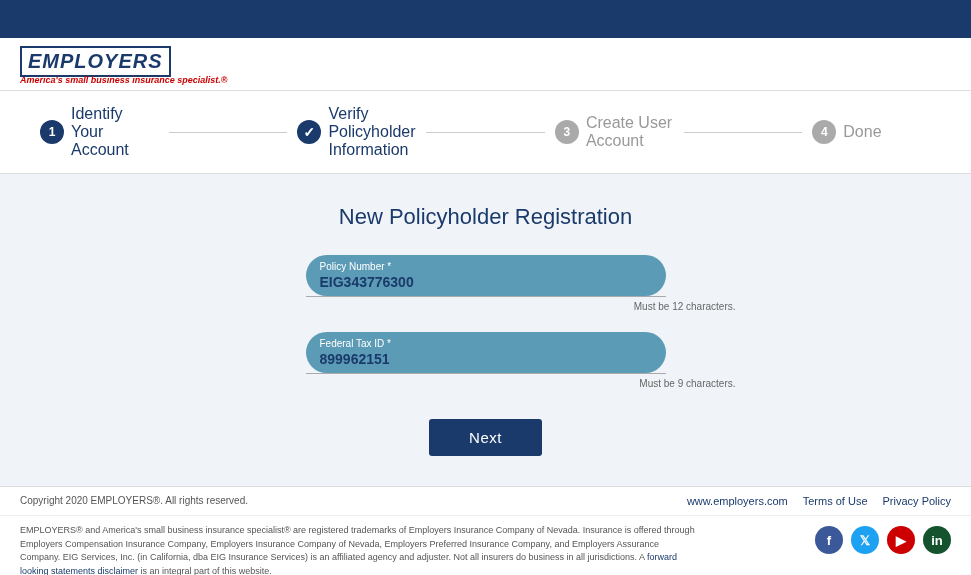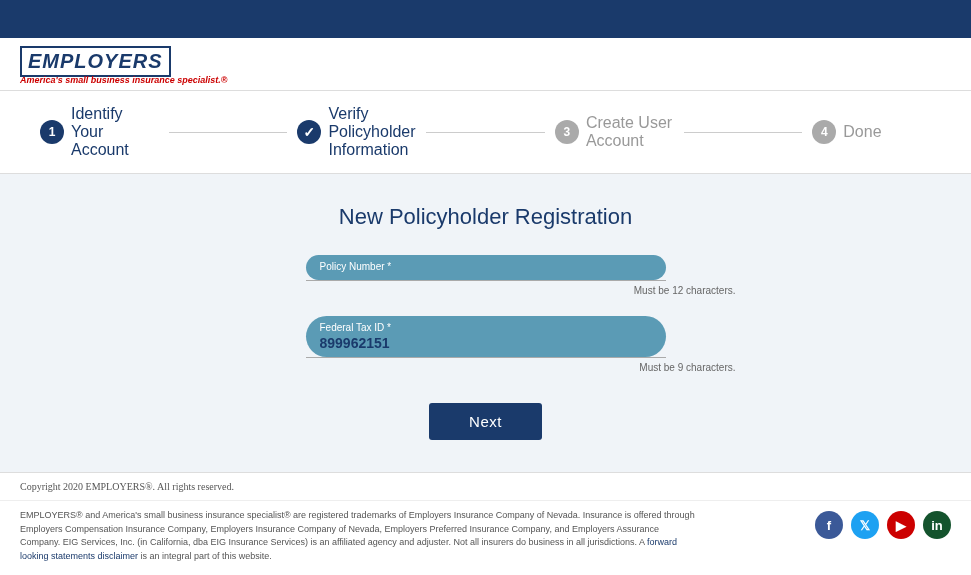--- a/index.html
+++ b/index.html
@@ -157,21 +157,20 @@
     }
 
     
     .footer-top {
       background: #fff;
       padding: 8px 20px;
       border-top: 1px solid #ddd;
       display: flex;
       justify-content: space-between;
       align-items: flex-start;
-      font-family: Liberation Serif, serif;
     }
     .footer-copyright {
       font-size: 10px;
       color: #555;
     }
     .footer-links {
       display: flex;
       gap: 15px;
     }
     .footer-link {
@@ -265,40 +264,46 @@
   </div>
 </div>
 
 <div class="main-content">
   <div class="form-container">
     <h2 class="page-title">New Policyholder Registration</h2>
 
     <div class="field-group">
       <div class="field-wrapper">
         <label class="field-label">Policy Number *</label>
+        <input class="field-input" type="text" value="EIG343776300" style="">
       </div>
       <span class="field-underline"></span>
       <span class="field-hint">Must be 12 characters.</span>
     </div>
 
     <div class="field-group">
       <div class="field-wrapper">
         <label class="field-label">Federal Tax ID *</label>
         <input class="field-input" type="text" value="899962151" style="">
       </div>
       <span class="field-underline"></span>
       <span class="field-hint">Must be 9 characters.</span>
     </div>
 
     <button class="next-btn">Next</button>
   </div>
 </div>
 
 <div class="footer-top">
   <span class="footer-copyright">Copyright 2020 EMPLOYERS®. All rights reserved.</span>
+  <div class="footer-links">
+    <a class="footer-link">www.employers.com</a>
+    <a class="footer-link">Terms of Use</a>
+    <a class="footer-link">Privacy Policy</a>
+  </div>
 </div>
 
 <div class="footer-bottom">
   <p class="footer-disclaimer">
     <span>EMPLOYERS® and America's small business insurance specialist® are registered trademarks of Employers Insurance Company of Nevada. Insurance is offered through Employers Compensation Insurance Company, Employers Insurance Company of Nevada, Employers Preferred Insurance Company, and Employers Assurance Company. EIG Services, Inc. (in California, dba EIG Insurance Services) is an affiliated agency and adjuster. Not all insurers do business in all jurisdictions. A</span>
     <a style="color:#1a3a6b;">forward looking statements disclaimer</a>
     <span>is an integral part of this website.</span>
   </p>
   <div class="social-icons">
     <div class="social-icon">f</div>

